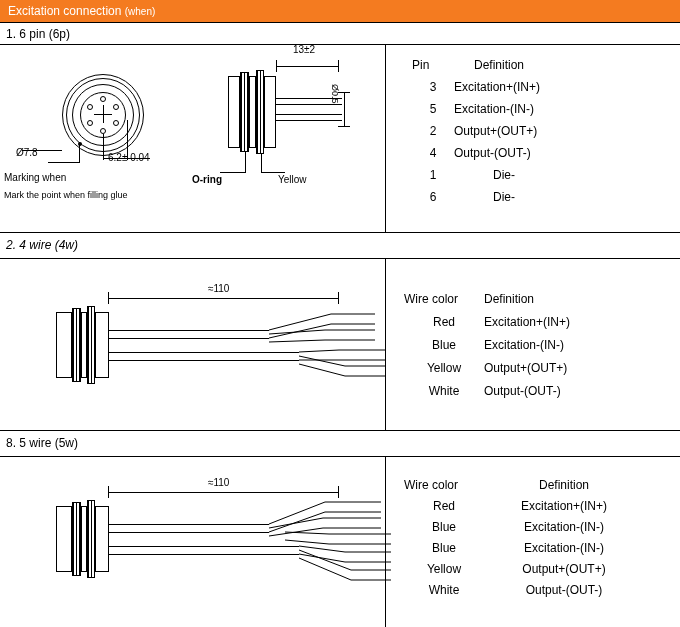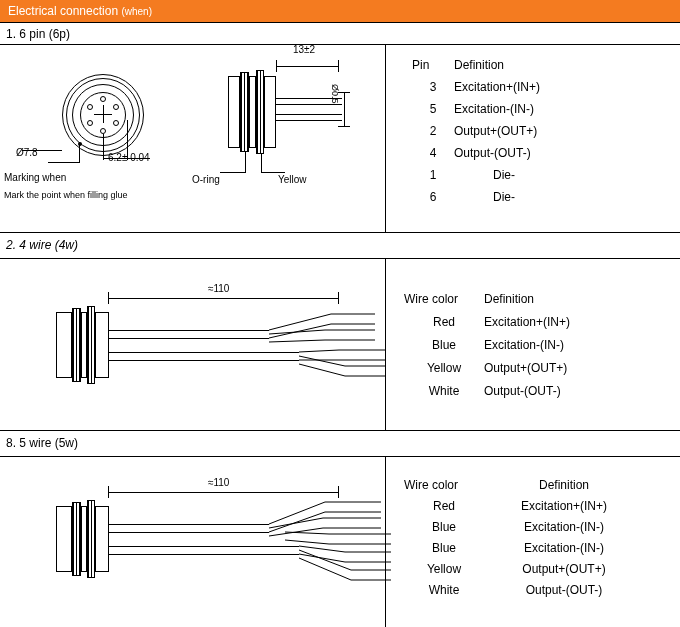--- a/index.html
+++ b/index.html
@@ -105,21 +105,21 @@
     white-space: nowrap;
   }
   svg { position: absolute; overflow: visible; }
 </style>
 </head>
 <body>
 
 <div class="page">
 
   <div class="header-bar">
-    <span>Electrical connection</span>
+    <span>Excitation connection</span>
     <span class="unit">(when)</span>
   </div>
 
   <div class="hline" style="top:22px;"></div>
   <div class="section-title" style="left:6px; top:27px;">1. 6 pin (6p)</div>
   <div class="hline" style="top:44px;"></div>
 
   <div class="vline" style="left:385px; top:44px; height:188px;"></div>
 
   <div>
@@ -174,25 +174,25 @@
     <div class="ln hl" style="left:338px; top:92px; width:12px;"></div>
     <div class="ln hl" style="left:338px; top:126px; width:12px;"></div>
 
     <div class="ln vl" style="left:245px; top:152px; height:20px;"></div>
     <div class="ln vl" style="left:261px; top:154px; height:18px;"></div>
     <div class="ln hl" style="left:220px; top:172px; width:26px;"></div>
     <div class="ln hl" style="left:261px; top:172px; width:24px;"></div>
   </div>
   <div class="txt small" style="left:293px; top:44px;">13±2</div>
   <div class="txt tiny" style="left:340px; top:84px; transform:rotate(90deg); transform-origin:left top;">Ø0.5</div>
-  <div class="txt small" style="left:192px; top:174px;">O-ring</div>
+  <div class="txt small" style="left:192px; top:174px;font-weight:bold;">O-ring</div>
   <div class="txt small" style="left:278px; top:174px;">Yellow</div>
 
   <div class="deftable" style="left:412px; top:58px;">
-    <div class="row" style="height:22px;">
+    <div class="row" style="height:22px;gap:20px;">
       <div style="width:42px;">Pin</div>
       <div>Definition</div>
     </div>
     <div class="row" style="height:22px;">
       <div style="width:42px; text-align:center;">3</div>
       <div>Excitation+(IN+)</div>
     </div>
     <div class="row" style="height:22px;">
       <div style="width:42px; text-align:center;">5</div>
       <div>Excitation-(IN-)</div>

